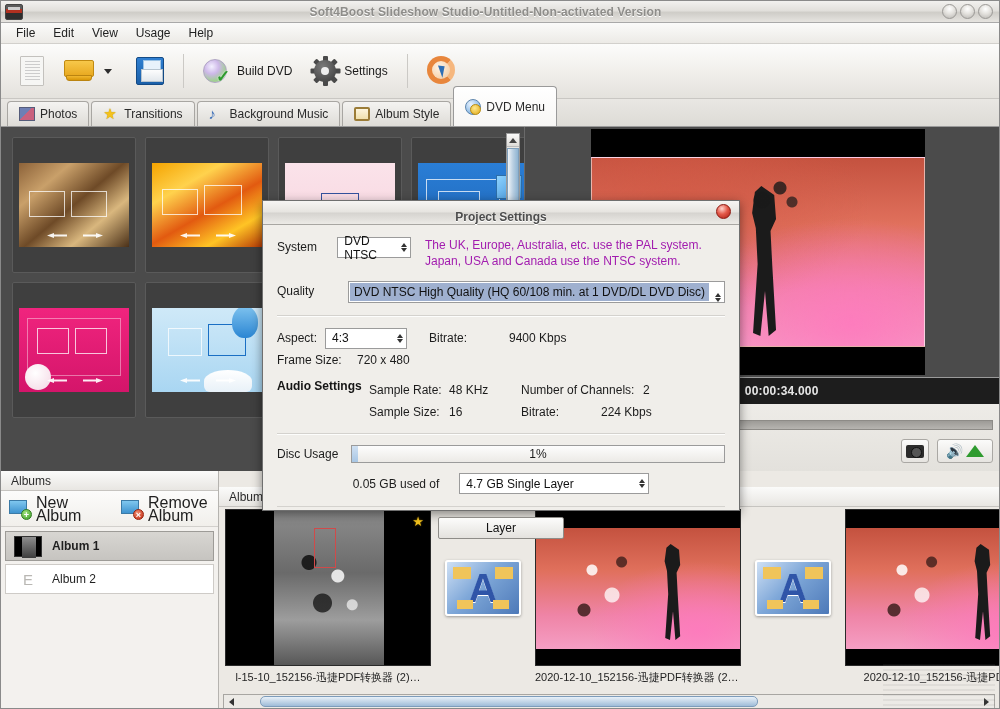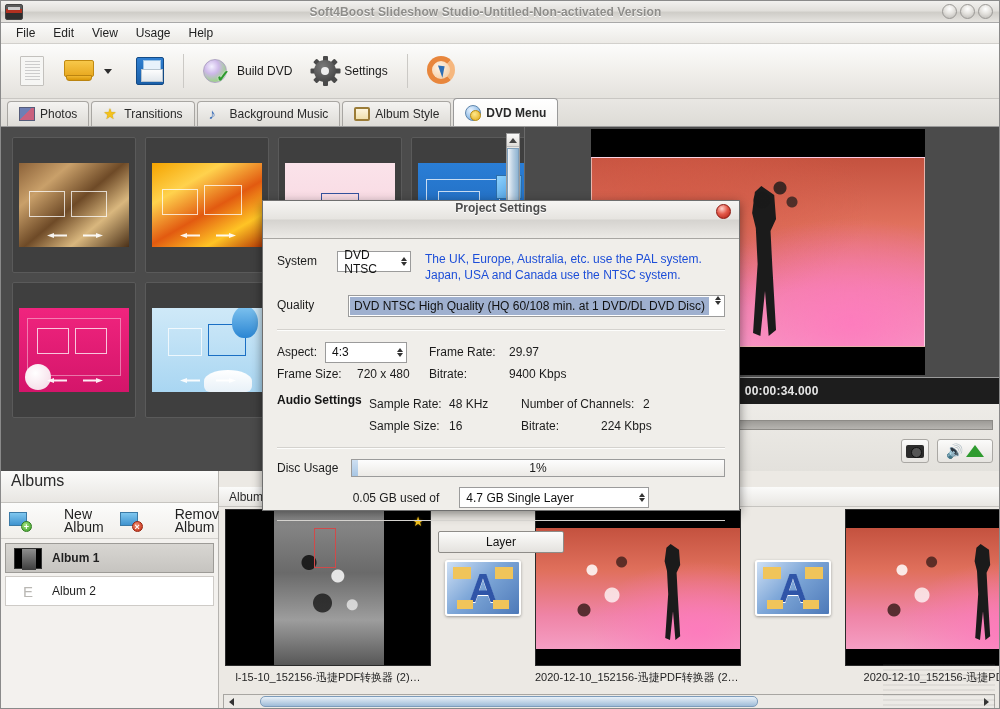--- a/index.html
+++ b/index.html
@@ -160,21 +160,21 @@
   .tab {
     display: flex; align-items: center; gap: 5px;
     height: 25px; padding: 0 11px;
     background: linear-gradient(to bottom,#f4f3f1,#dedcd7);
     border: 1px solid #a8a6a2; border-bottom: none;
     border-radius: 4px 4px 0 0;
     font-size: 12px; color: #2a2a2a; cursor: default;
   }
   .tab.active {
     background: linear-gradient(to bottom,#ffffff,#f7f6f4);
-    height: 28px; border-color: #9a9a9a; position: relative; z-index: 3; font-weight: bold;
+    height: 40px; border-color: #9a9a9a; position: relative; z-index: 3;
   }
   .tab-ico { width: 16px; height: 14px; position: relative; flex: 0 0 auto; }
   .ti-photos { background: linear-gradient(135deg,#6e7fb4 0 45%, #c9617e 45% 100%); border:1px solid #555c7a; }
   .ti-star {
     color:#f4c21c; font-size:15px; line-height:14px; text-shadow:0 0 1px #a5820a;
   }
   .ti-note { color:#3c6fb8; font-size:15px; line-height:14px; font-weight:bold; }
   .ti-album { background: linear-gradient(to bottom,#fdf5dd,#f0e0ad); border:2px solid #9b7c37; border-radius:2px; }
   .ti-dvd {
     width:16px; height:16px; border-radius:50%;
@@ -314,30 +314,30 @@
   
   .bottom {
     position: absolute; top: 470px; left: 0; width: 100%; height: 238px;
     background: #ece9e4;
   }
   .albums-panel {
     position:absolute; left:0; top:0; width:218px; height:238px;
     background: #f3f1ee; border-right:1px solid #b5b3af;
   }
   .panel-caption {
-    height:32px; line-height:20px; padding-left:10px; font-size:16px; color:#2b2b2b;
+    height:20px; line-height:20px; padding-left:10px; font-size:12px; color:#2b2b2b;
     background: linear-gradient(to bottom,#fbfbfa,#e8e6e2);
     border-bottom:1px solid #c6c4c0;
   }
   .album-actions {
     display:flex; height:36px; align-items:center; border-bottom:1px solid #d2d0cc;
     background: linear-gradient(to bottom,#fcfcfb,#f1efeb);
   }
   .album-action { display:flex; align-items:center; gap:5px; padding:0 8px; cursor:default; }
-  .album-action .lbl { font-size:14px; color:#1f1f1f; line-height:13px;margin-left:28px; }
+  .album-action .lbl { font-size:16px; color:#1f1f1f; line-height:13px; }
   .ico-album-new, .ico-album-del { width:22px; height:18px; position:relative; flex:0 0 auto; }
   .ico-album-new .img, .ico-album-del .img {
     position:absolute; left:0; top:0; width:18px; height:14px;
     background: linear-gradient(to bottom,#7fc7ef,#3f93cf); border:1px solid #3b7aa6;
   }
   .ico-album-new .badge {
     position:absolute; right:-1px; bottom:-2px; width:11px; height:11px; border-radius:50%;
     background:radial-gradient(circle at 35% 30%,#9ee27a,#3d9e28); border:1px solid #2e7a1e;
     color:#fff; font-size:9px; line-height:10px; text-align:center; font-weight:bold;
   }
@@ -465,44 +465,44 @@
   }
 
   
   .dialog {
     position:absolute; left:261px; top:199px; width:478px; height:311px;
     background:#f0eeea; border:1px solid #6f6f6f;
     box-shadow: 0 3px 10px rgba(0,0,0,.45);
     z-index: 50;
   }
   .dlg-title {
-    height:38px; background: linear-gradient(to bottom,#f6f5f3 0%,#e6e4e0 48%,#d5d3cf 52%,#eceae6 100%);
+    height:24px; background: linear-gradient(to bottom,#f6f5f3 0%,#e6e4e0 48%,#d5d3cf 52%,#eceae6 100%);
     border-bottom:1px solid #a8a6a2;
-    display:flex; align-items:flex-start; justify-content:center; position:relative;
+    display:flex; align-items:flex-end; justify-content:center; position:relative;
   }
   .dlg-title .t { font-size:12px; font-weight:bold; color:#4d4d4d; text-shadow:0 1px 0 #fff; }
   .dlg-close {
     position:absolute; right:8px; top:3px; width:15px; height:15px; border-radius:50%;
     background: radial-gradient(circle at 38% 28%, #ffd2cd 0%, #e45a4a 45%, #a81b12 100%);
     border:1px solid #8e170f;
   }
   .dlg-body { padding:12px 14px 0 14px; }
   .row { display:flex; align-items:flex-start; margin-bottom:12px; }
   .row-label { width:74px; font-size:12px; color:#1c1c1c; padding-top:3px; }
   .spinbox {
     display:inline-flex; align-items:center; justify-content:space-between;
     background:#fff; border:1px solid #9b9b9b; height:21px; padding:0 3px 0 6px;
     font-size:12px; color:#111;
   }
   .spin-arrows { display:flex; flex-direction:column; gap:1px; margin-left:6px; }
   .sp-u { width:0;height:0;border-left:3px solid transparent;border-right:3px solid transparent;border-bottom:4px solid #333; }
   .sp-d { width:0;height:0;border-left:3px solid transparent;border-right:3px solid transparent;border-top:4px solid #333; }
-  .hint { font-size:12px; color:#1d4ed8; line-height:16px; margin-left:14px; max-width:300px; }
+  .hint { font-size:12px; color:#a21caf; line-height:16px; margin-left:14px; max-width:300px; }
   .quality-field {
-    flex:1; display:flex; align-items:flex-start; justify-content:space-between;
+    flex:1; display:flex; align-items:flex-end; justify-content:space-between;
     background:#fff; border:1px solid #9b9b9b; height:22px; padding:0 3px 0 0;
   }
   .quality-text {
     background:#9fb0cf; color:#111; font-size:12px; padding:2px 4px; flex:1; margin:1px 0 1px 1px;
     white-space:nowrap; overflow:hidden;
   }
   .sect-divider { border-top:1px solid #d4d2ce; border-bottom:1px solid #fdfdfc; margin:2px 0 10px 0; }
   .settings-grid { display:flex; margin-bottom:6px; }
   .sg-title { width:92px; font-size:12px; font-weight:bold; color:#151515; }
   .sg-col { width:152px; }
@@ -878,24 +878,20 @@
                 </span>
             </span>
           </div>
           <div class="sg-line">
             <span class="sg-key">Frame Size:</span>
             <span class="sg-val">720 x 480</span>
           </div>
         </div>
         <div class="sg-col wide">
           <div class="sg-line">
-            <span class="sg-key">Frame Rate:</span>
-            <span class="sg-val">29.97</span>
-          </div>
-          <div class="sg-line">
             <span class="sg-key">Bitrate:</span>
             <span class="sg-val">9400 Kbps</span>
           </div>
         </div>
       </div>
 
       <div class="settings-grid" style="margin-top:8px;">
         <div class="sg-title">Audio Settings</div>
         <div class="sg-col">
           <div class="sg-line">

